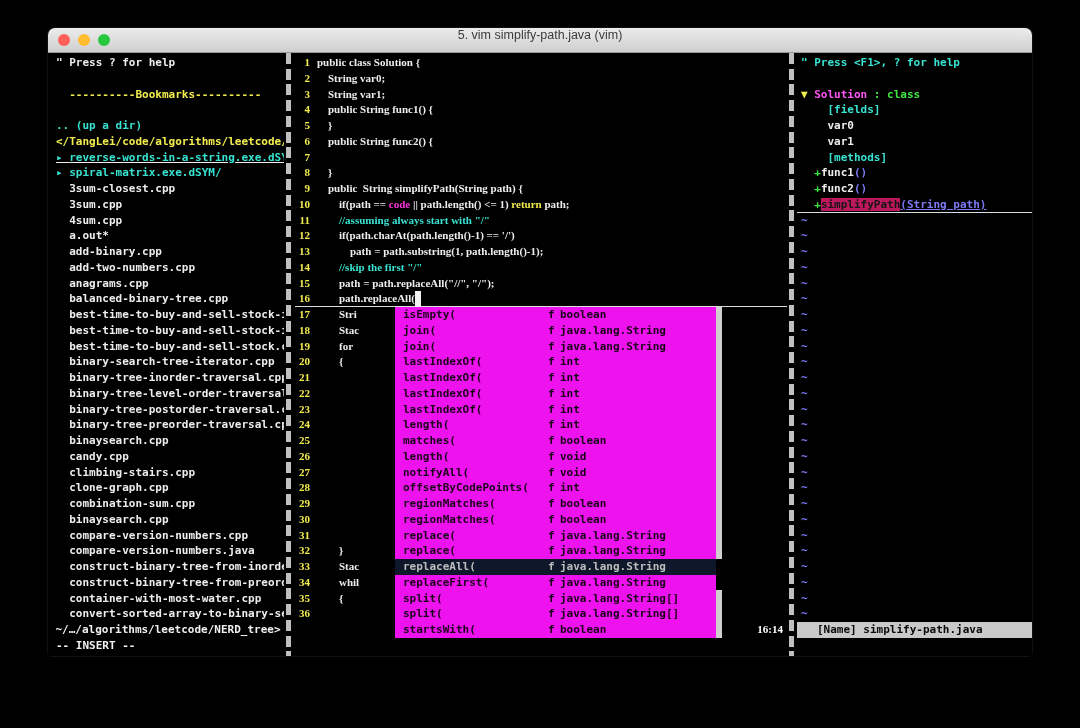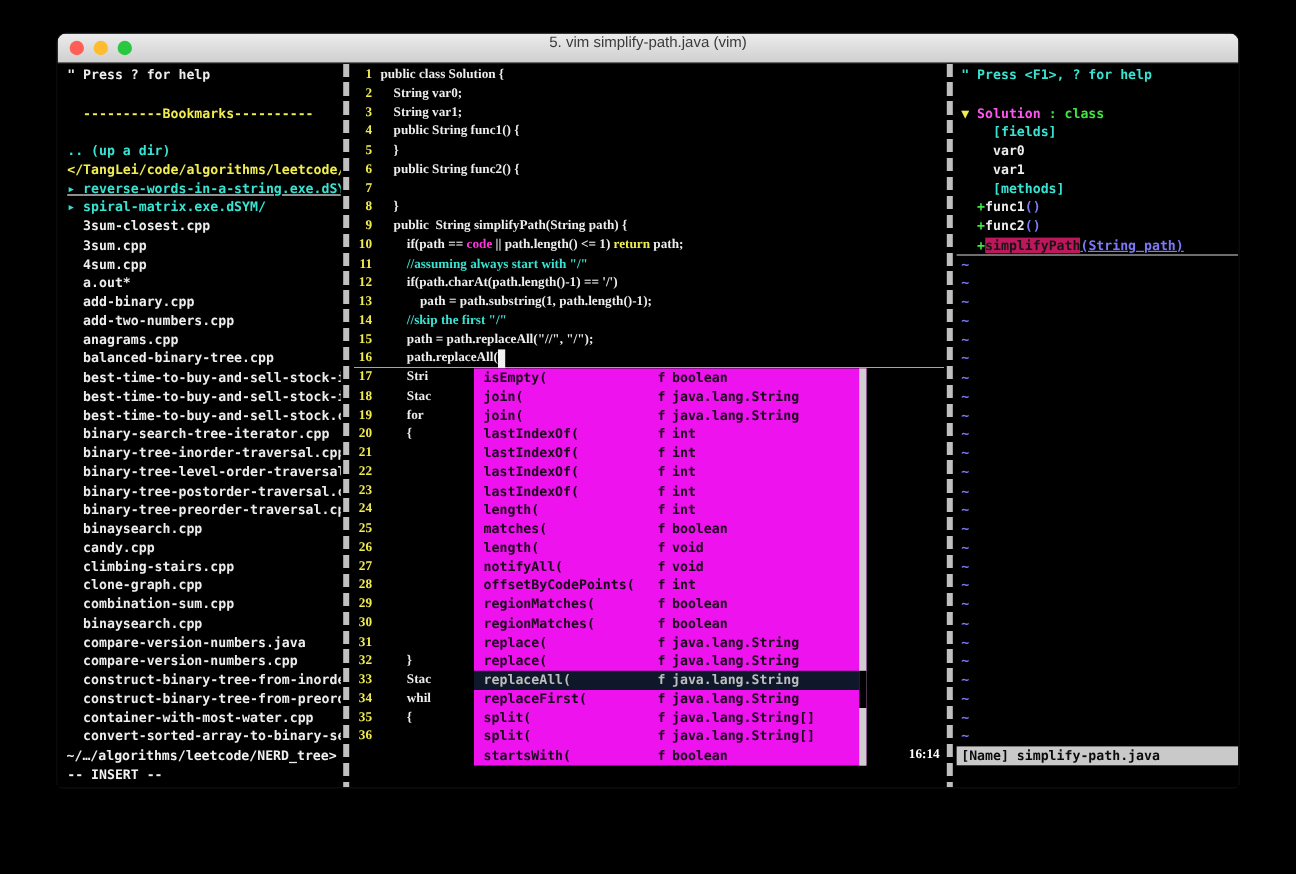--- a/index.html
+++ b/index.html
@@ -31,21 +31,21 @@
   .c-n{color:#ff34dd}.c-g{color:#3fe63f}.c-p{color:#7d79f7}
   .c-hl{background:#be185d;color:#151515;}
   .c-pu{color:#7d79f7;text-decoration:underline;}
   .u{text-decoration:underline;}
   .cl{box-shadow:inset 0 -1px 0 #dcdcdc;}
   .cursor{display:inline-block;width:6.6px;background:#f2f2f2;}
   .statusline{position:absolute;left:0;right:0;top:567px;height:15.75px;white-space:pre;overflow:hidden;}
   .tree-sl{color:#efefef;padding-left:4px;text-align:center;}
   .code-sl{color:#efefef;padding-left:4px;}
   .code-sl .pos{position:absolute;right:4px;top:0;color:#fff;font-weight:bold;}
-  .tags-sl{background:#c9c9c9;color:#0a0a0a;padding-left:4px;}
+  .tags-sl{background:#c9c9c9;color:#0a0a0a;padding-left:20px;}
   .cmdline{position:absolute;left:0;top:585px;width:100%;height:15.75px;
            color:#f2f2f2;font-weight:bold;padding-left:8px;white-space:pre;}
   .popup{position:absolute;left:347px;top:254px;width:327px;height:331px;
          background:#ee12ee;z-index:5;}
   .pitem{position:relative;height:15.75px;color:#1a051a;white-space:pre;overflow:hidden;}
   .pitem .nm{position:absolute;left:8px;}
   .pitem .kd{position:absolute;left:153px;}
   .pitem .tp{position:absolute;left:165px;}
   .pitem.sel{background:#0f172a;color:#bdbdbd;}
   .psbar{position:absolute;right:0;top:0;width:6px;height:331px;background:#cfcfcf;}
@@ -89,22 +89,22 @@
           <div class="row"><span class="c-w">  binary-tree-inorder-traversal.cpp</span></div>
           <div class="row"><span class="c-w">  binary-tree-level-order-traversal</span></div>
           <div class="row"><span class="c-w">  binary-tree-postorder-traversal.c</span></div>
           <div class="row"><span class="c-w">  binary-tree-preorder-traversal.cp</span></div>
           <div class="row"><span class="c-w">  binaysearch.cpp</span></div>
           <div class="row"><span class="c-w">  candy.cpp</span></div>
           <div class="row"><span class="c-w">  climbing-stairs.cpp</span></div>
           <div class="row"><span class="c-w">  clone-graph.cpp</span></div>
           <div class="row"><span class="c-w">  combination-sum.cpp</span></div>
           <div class="row"><span class="c-w">  binaysearch.cpp</span></div>
+          <div class="row"><span class="c-w">  compare-version-numbers.cpp</span></div>
           <div class="row"><span class="c-w">  compare-version-numbers.java</span></div>
-          <div class="row"><span class="c-w">  compare-version-numbers.cpp</span></div>
           <div class="row"><span class="c-w">  construct-binary-tree-from-inorde</span></div>
           <div class="row"><span class="c-w">  construct-binary-tree-from-preord</span></div>
           <div class="row"><span class="c-w">  container-with-most-water.cpp</span></div>
           <div class="row"><span class="c-w">  convert-sorted-array-to-binary-se</span></div>
         </div>
       <div class="statusline tree-sl">~/…/algorithms/leetcode/NERD_tree&gt;</div>
     </div>
 
     <div class="vsep" id="sep1"></div>
 

